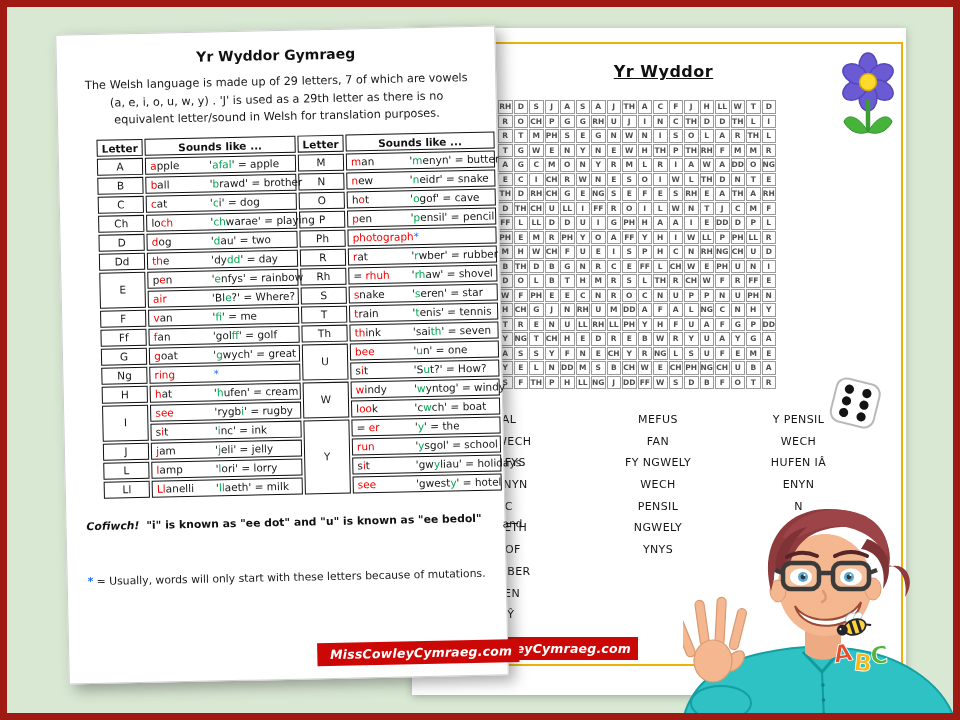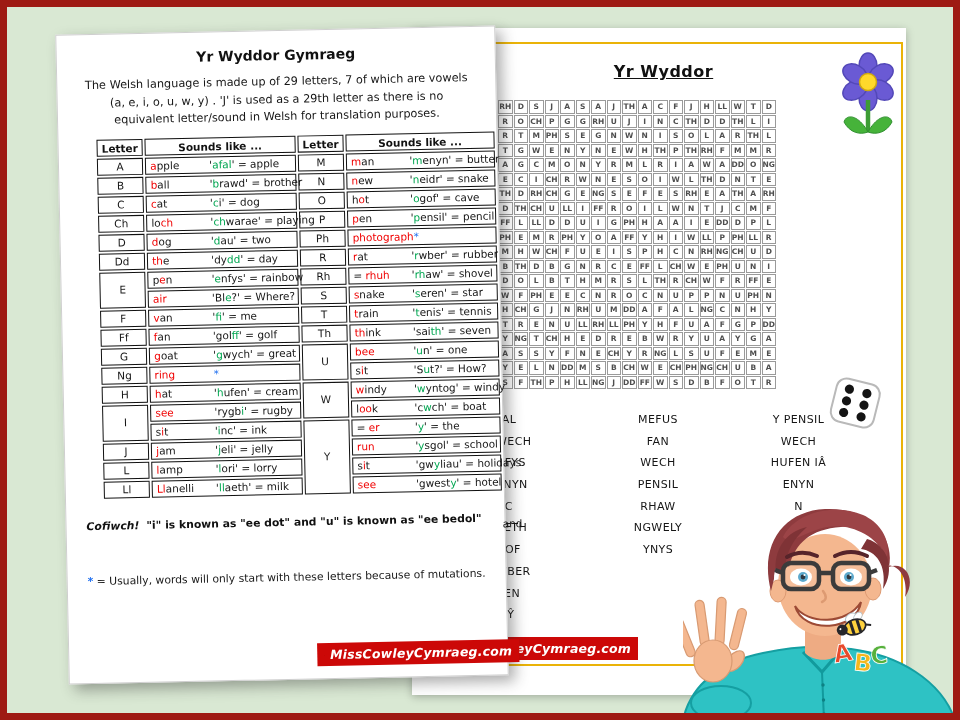--- a/index.html
+++ b/index.html
@@ -469,23 +469,23 @@
         <div>NC</div>
         <div>AETH</div>
         <div>GOF</div>
         <div>WBER</div>
         <div>REN</div>
         <div>WŶ</div>
       </div>
     <div class="word-col wcol1" id="wcol1">
         <div>MEFUS</div>
         <div>FAN</div>
+        <div>FY NGWELY</div>
         <div>WECH</div>
         <div>PENSIL</div>
-        <div>RHAW</div>
         <div>NGWELY</div>
         <div>YNYS</div>
       </div>
     <div class="word-col wcol2" id="wcol2">
         <div>Y PENSIL</div>
         <div>WECH</div>
         <div>HUFEN IÂ</div>
         <div>ENYN</div>
         <div>N</div>
         <div>EI</div>

